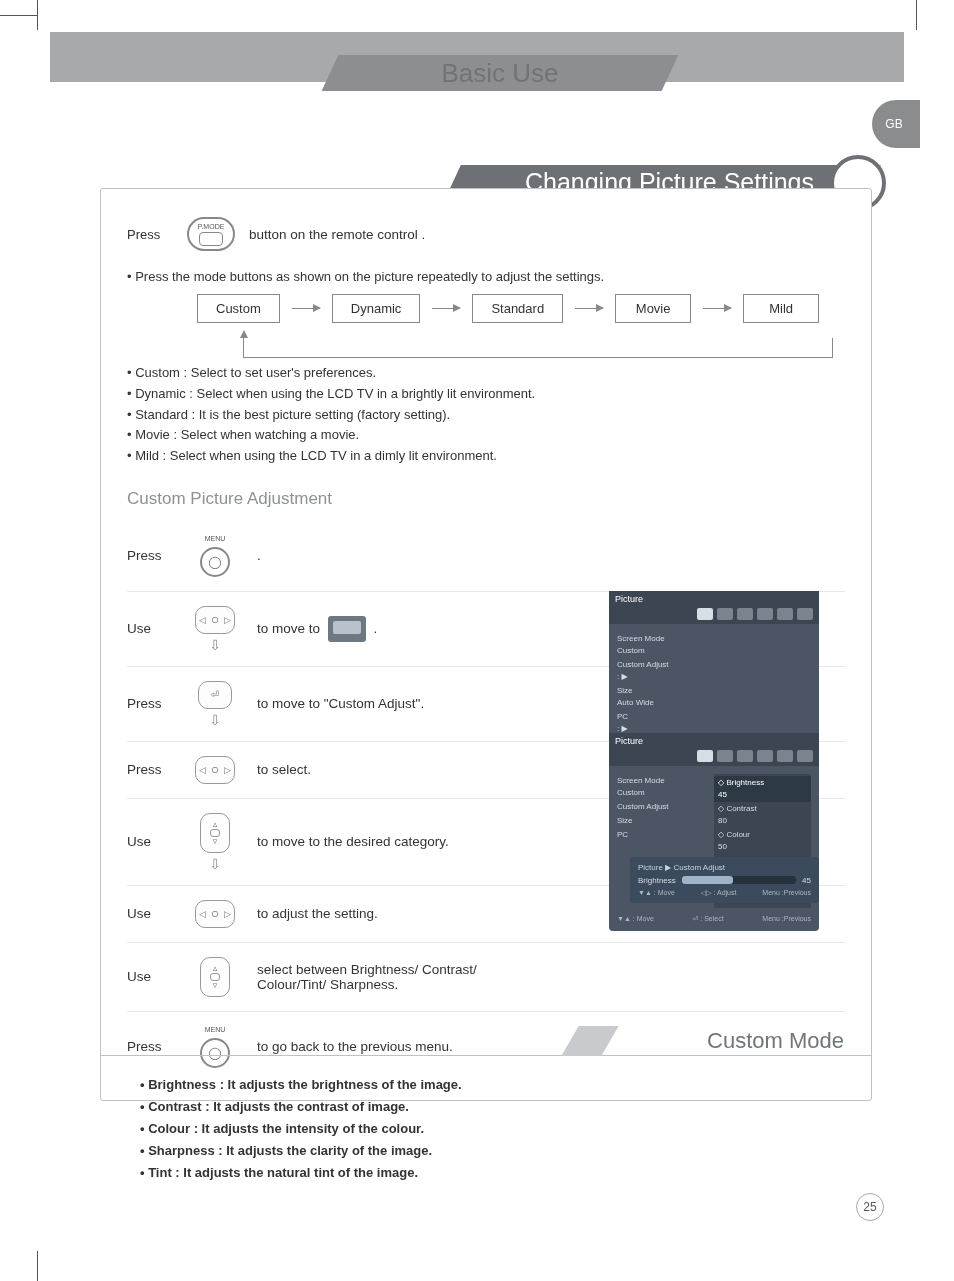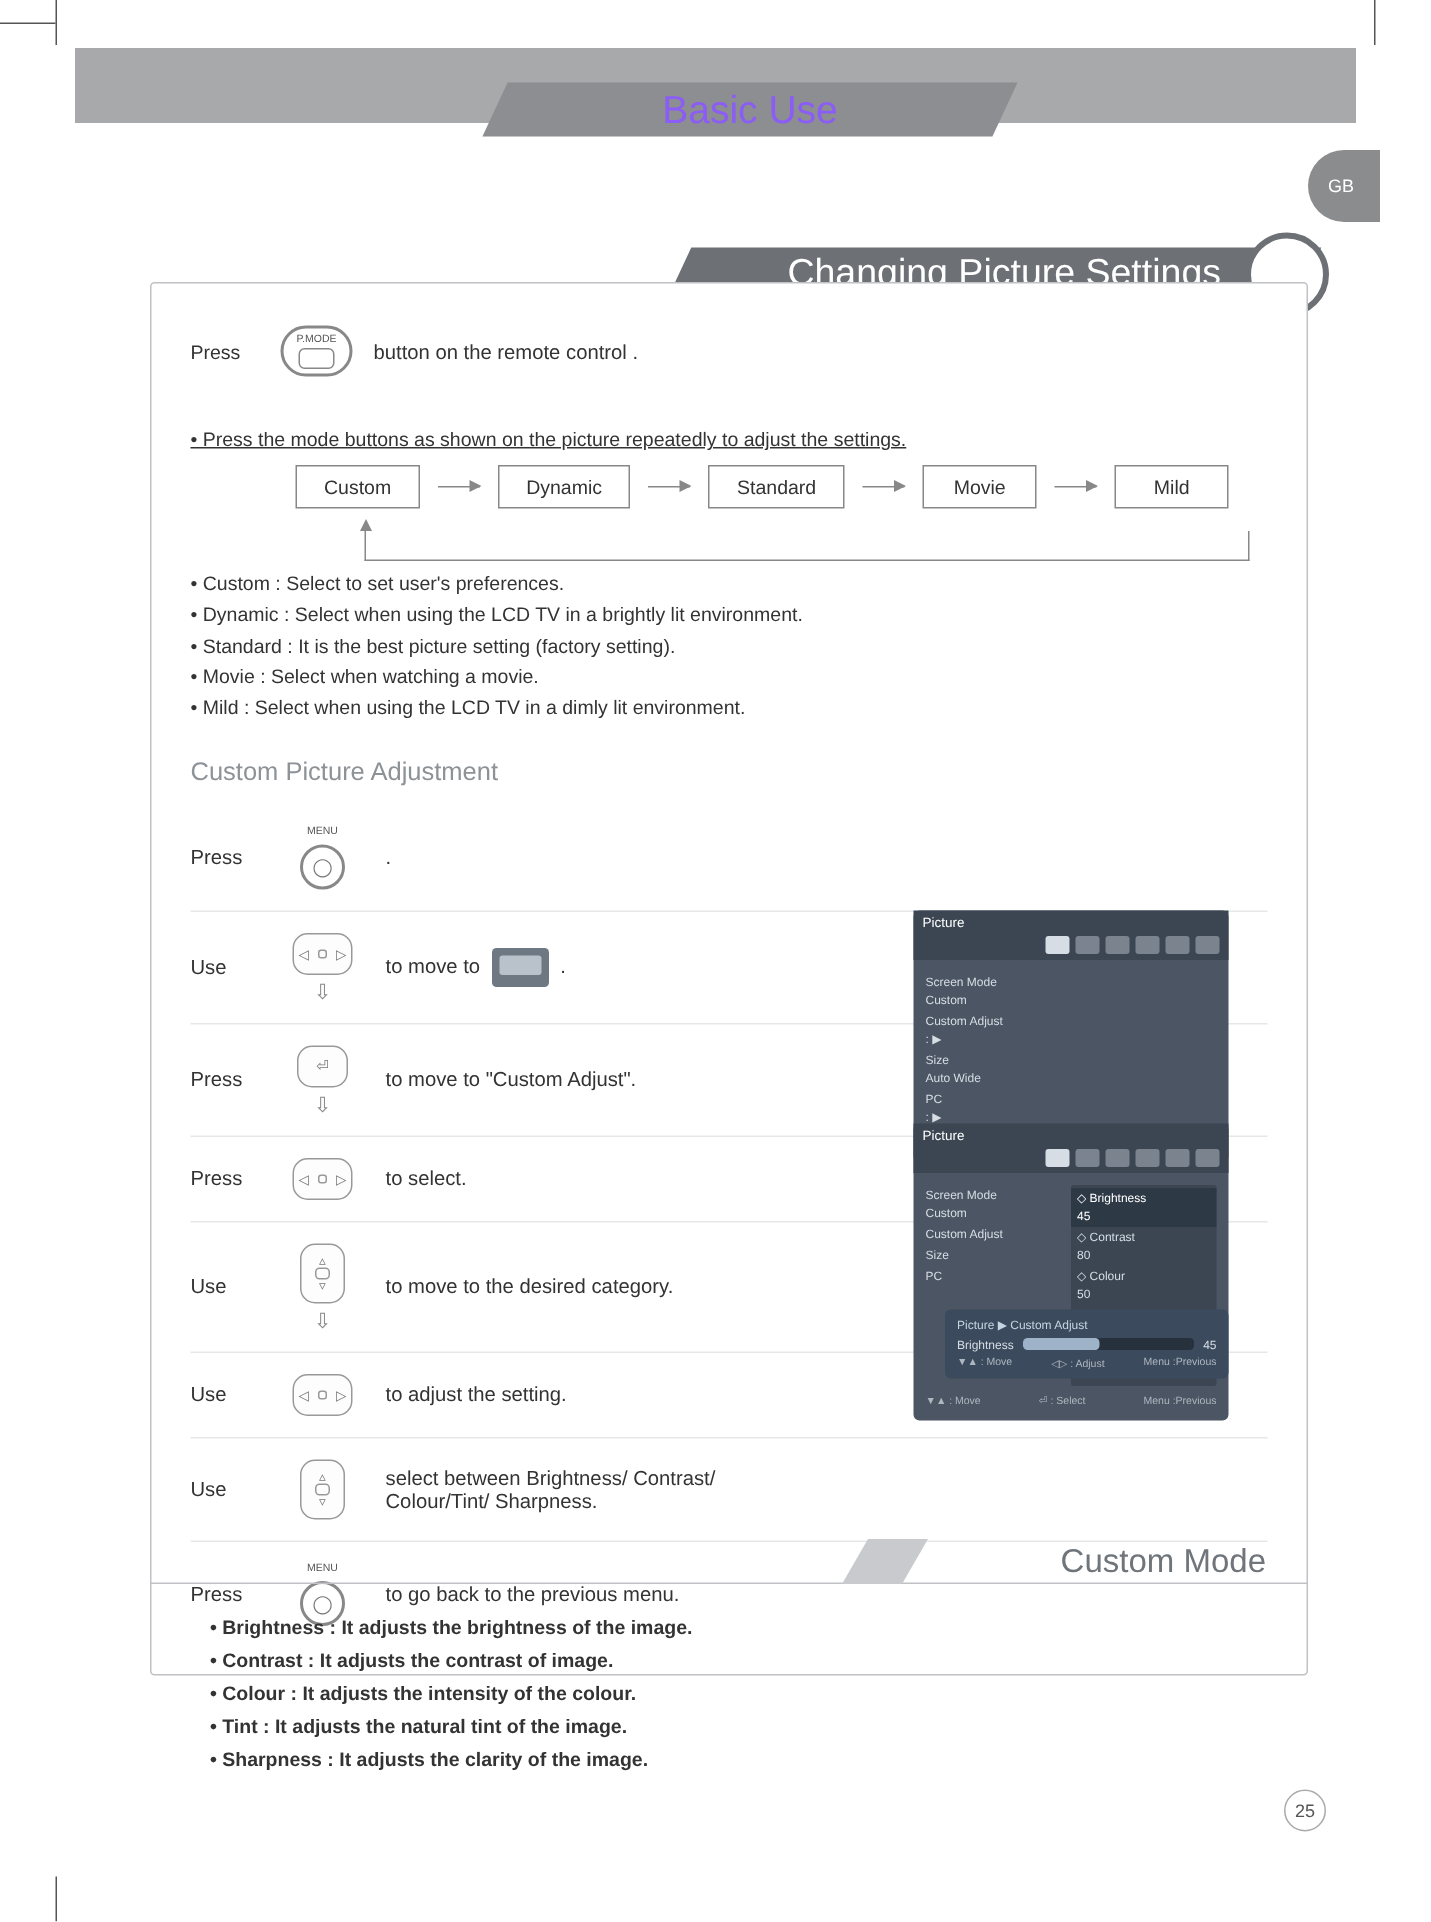--- a/index.html
+++ b/index.html
@@ -30,21 +30,21 @@
     height: 36px;
     background: #8c8e91;
     transform: skewX(-25deg);
   }
   .tab-label {
     position: absolute;
     top: 58px;
     left: 350px;
     width: 300px;
     text-align: center;
-    color: #8b5cf6;
+    color: #737373;
     font-size: 26px;
     font-weight: 300;
   }
   .gb-tab {
     position:absolute;
     top: 100px;
     right: 34px;
     width: 48px; height: 48px;
     background:#8a8c8e;
     border-radius: 24px 0 0 24px;
@@ -243,21 +243,21 @@
 
   <div class="row" style="margin-top:6px;">
     <span class="label-col">Press</span>
     <span class="remote-btn">
       <span>P.MODE</span>
       <span class="inner-rect"></span>
     </span>
     <span>button on the remote control .</span>
   </div>
 
-  <div style="margin-top:34px;font-size:13px;text-decoration:underline;">• Press the mode buttons as shown on the picture repeatedly to adjust the settings.</div>
+  <div style="margin-top:18px;font-size:13px;">• Press the mode buttons as shown on the picture repeatedly to adjust the settings.</div>
 
   <div class="mode-flow">
     <div class="mode-box">Custom</div>
     <div class="arrow-r"></div>
     <div class="mode-box">Dynamic</div>
     <div class="arrow-r"></div>
     <div class="mode-box">Standard</div>
     <div class="arrow-r"></div>
     <div class="mode-box">Movie</div>
     <div class="arrow-r"></div>
@@ -470,17 +470,17 @@
 </div>
 
 <div class="bottom-banner-line"></div>
 <div class="bottom-banner-shape"></div>
 <div class="bottom-banner-text">Custom Mode</div>
 
 <div class="bottom-list">
   <div>• Brightness : It adjusts the brightness of the image.</div>
   <div>• Contrast : It adjusts the contrast of image.</div>
   <div>• Colour : It adjusts the intensity of the colour.</div>
+  <div>• Sharpness : It adjusts the clarity of the image.</div>
   <div>• Tint : It adjusts the natural tint of the image.</div>
-  <div>• Sharpness : It adjusts the clarity of the image.</div>
 </div>
 
 <div class="page-num">25</div>
 
 </body></html>

